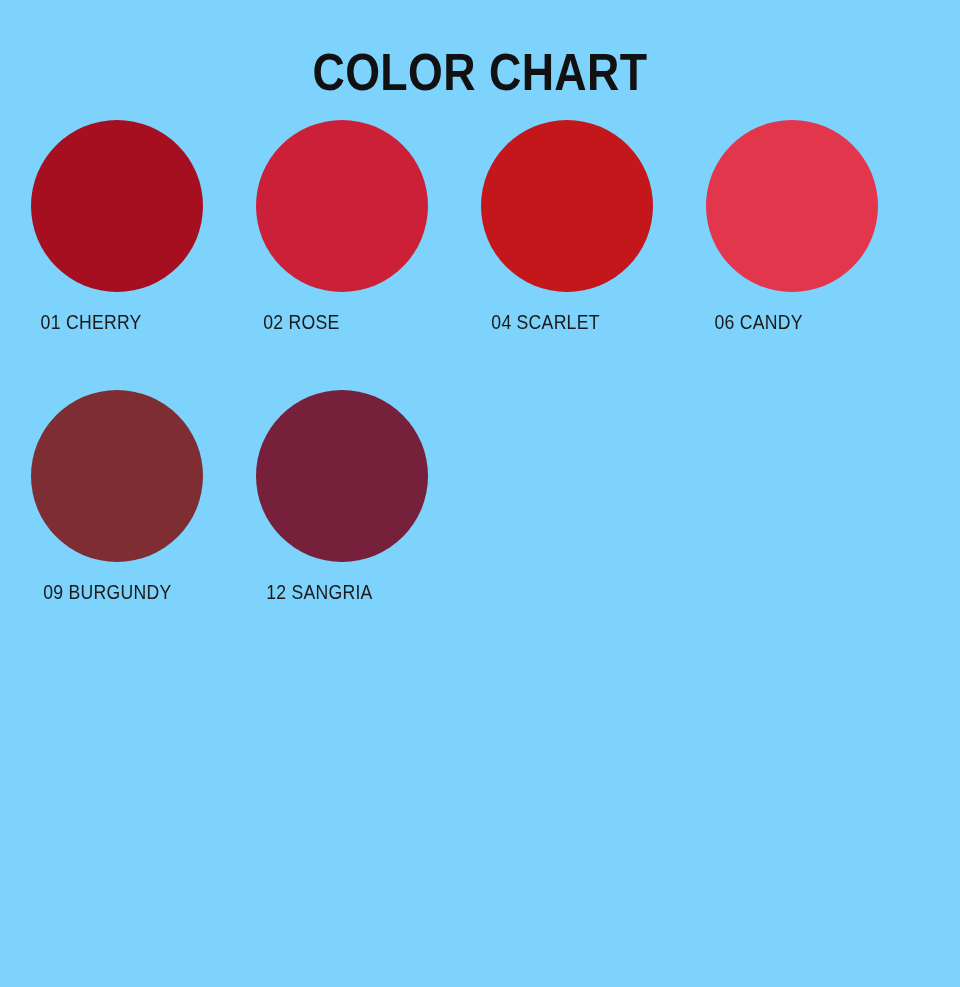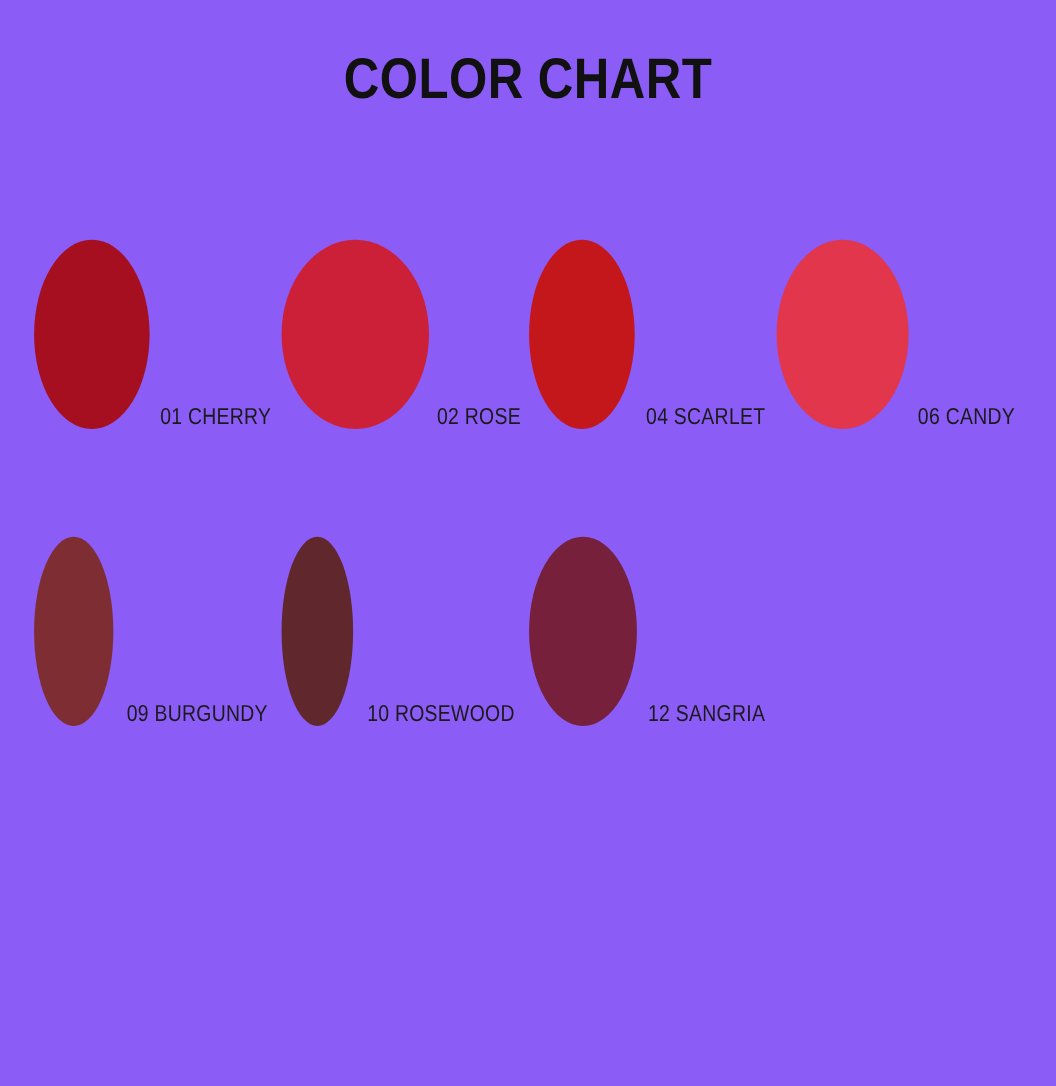--- a/index.html
+++ b/index.html
@@ -11,21 +11,21 @@
     height: 987px;
     background: #ffffff;
     font-family: "Liberation Sans", sans-serif;
     overflow: hidden;
   }
 
   .chart-page {
     position: relative;
     width: 960px;
     height: 987px;
-    background: #8b5cf6;
+    background: #7dd3fc;
     box-sizing: border-box;
   }
 
   .chart-title {
     text-align: center;
     font-family: "Liberation Sans", sans-serif;
     font-weight: bold;
     font-size: 52px;
     line-height: 1;
     letter-spacing: 0.5px;
@@ -41,21 +41,22 @@
     grid-template-columns: repeat(4, 225px);
     grid-template-rows: repeat(3, 270px);
     justify-content: center;
     align-content: start;
     margin-top: 22px;
     padding-left: 2px;
   }
 
   .swatch-cell {
     display: flex;
-    align-items: flex-end;
+    flex-direction: column;
+    align-items: flex-start;
     justify-content: flex-start;
   }
 
   .swatch-circle {
     width: 172px;
     height: 172px;
     border-radius: 50%;
     display: block;
   }
 
@@ -103,24 +104,20 @@
       <div class="swatch-label">06 CANDY</div>
     </div>
 
 
 
     <div class="swatch-cell">
       <div class="swatch-circle" style="background-color: rgb(126, 46, 51);"></div>
       <div class="swatch-label">09 BURGUNDY</div>
     </div>
 
-    <div class="swatch-cell">
-      <div class="swatch-circle" style="background-color: rgb(96, 40, 44);"></div>
-      <div class="swatch-label">10 ROSEWOOD</div>
-    </div>
 
 
     <div class="swatch-cell">
       <div class="swatch-circle" style="background-color: rgb(118, 32, 60);"></div>
       <div class="swatch-label">12 SANGRIA</div>
     </div>
 
   </div>
 </div>
 

